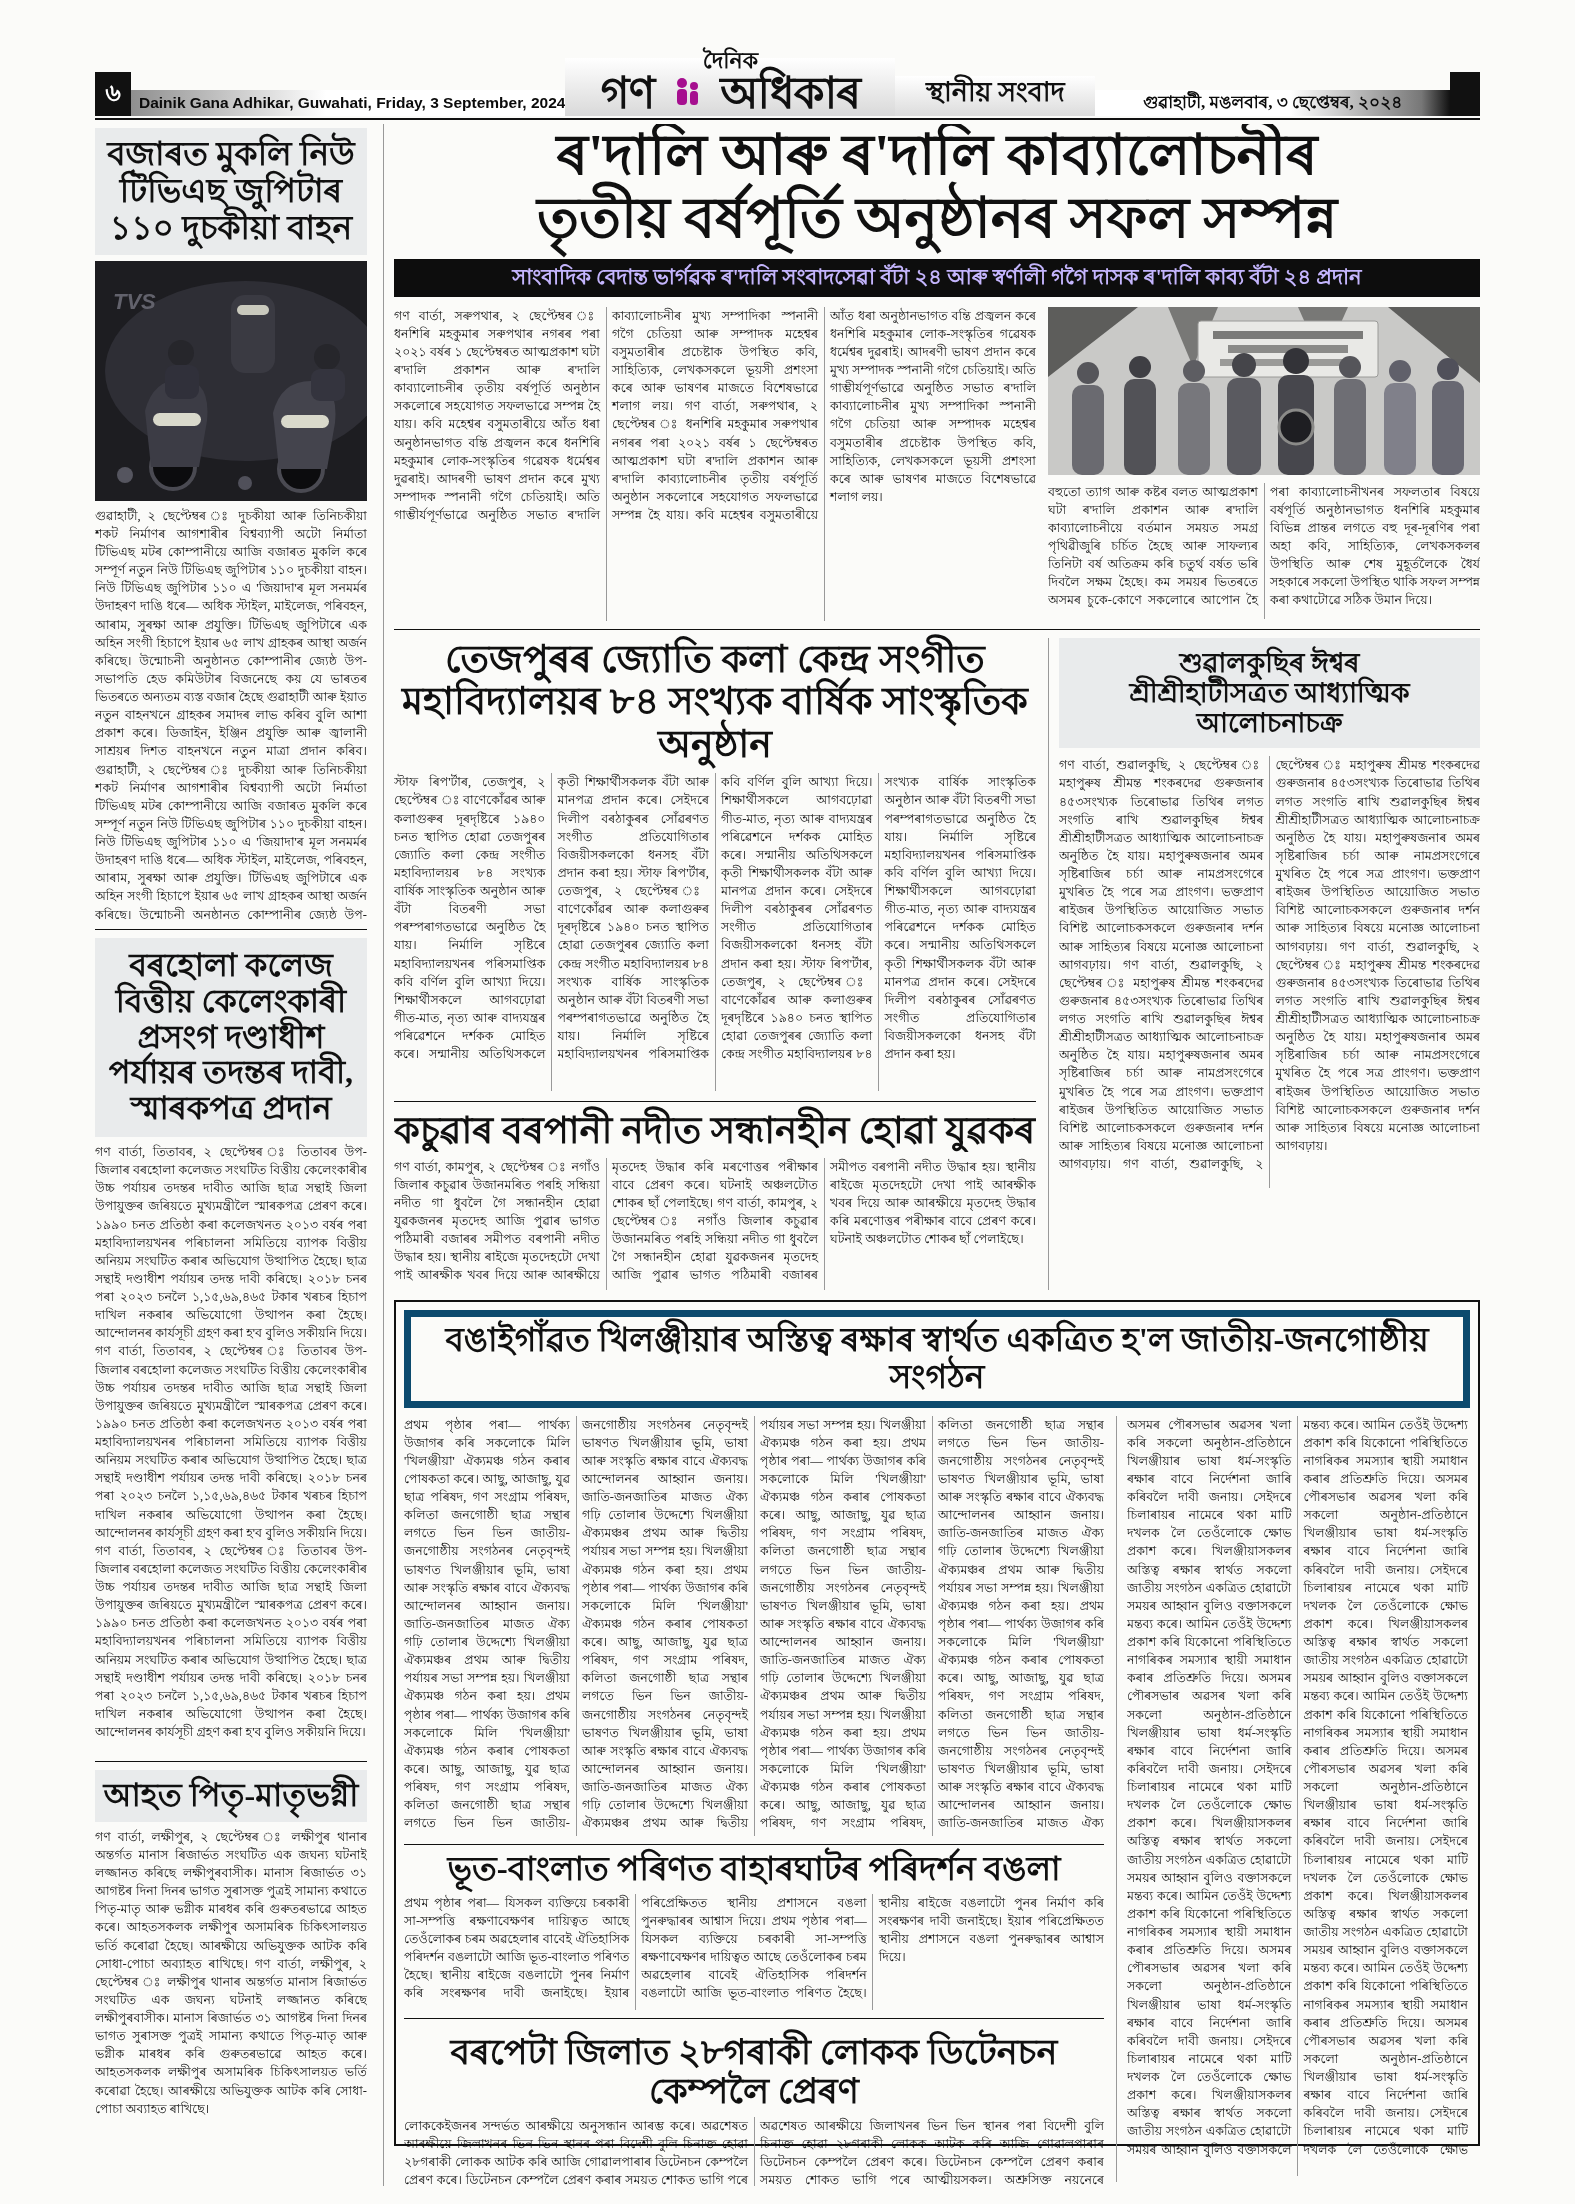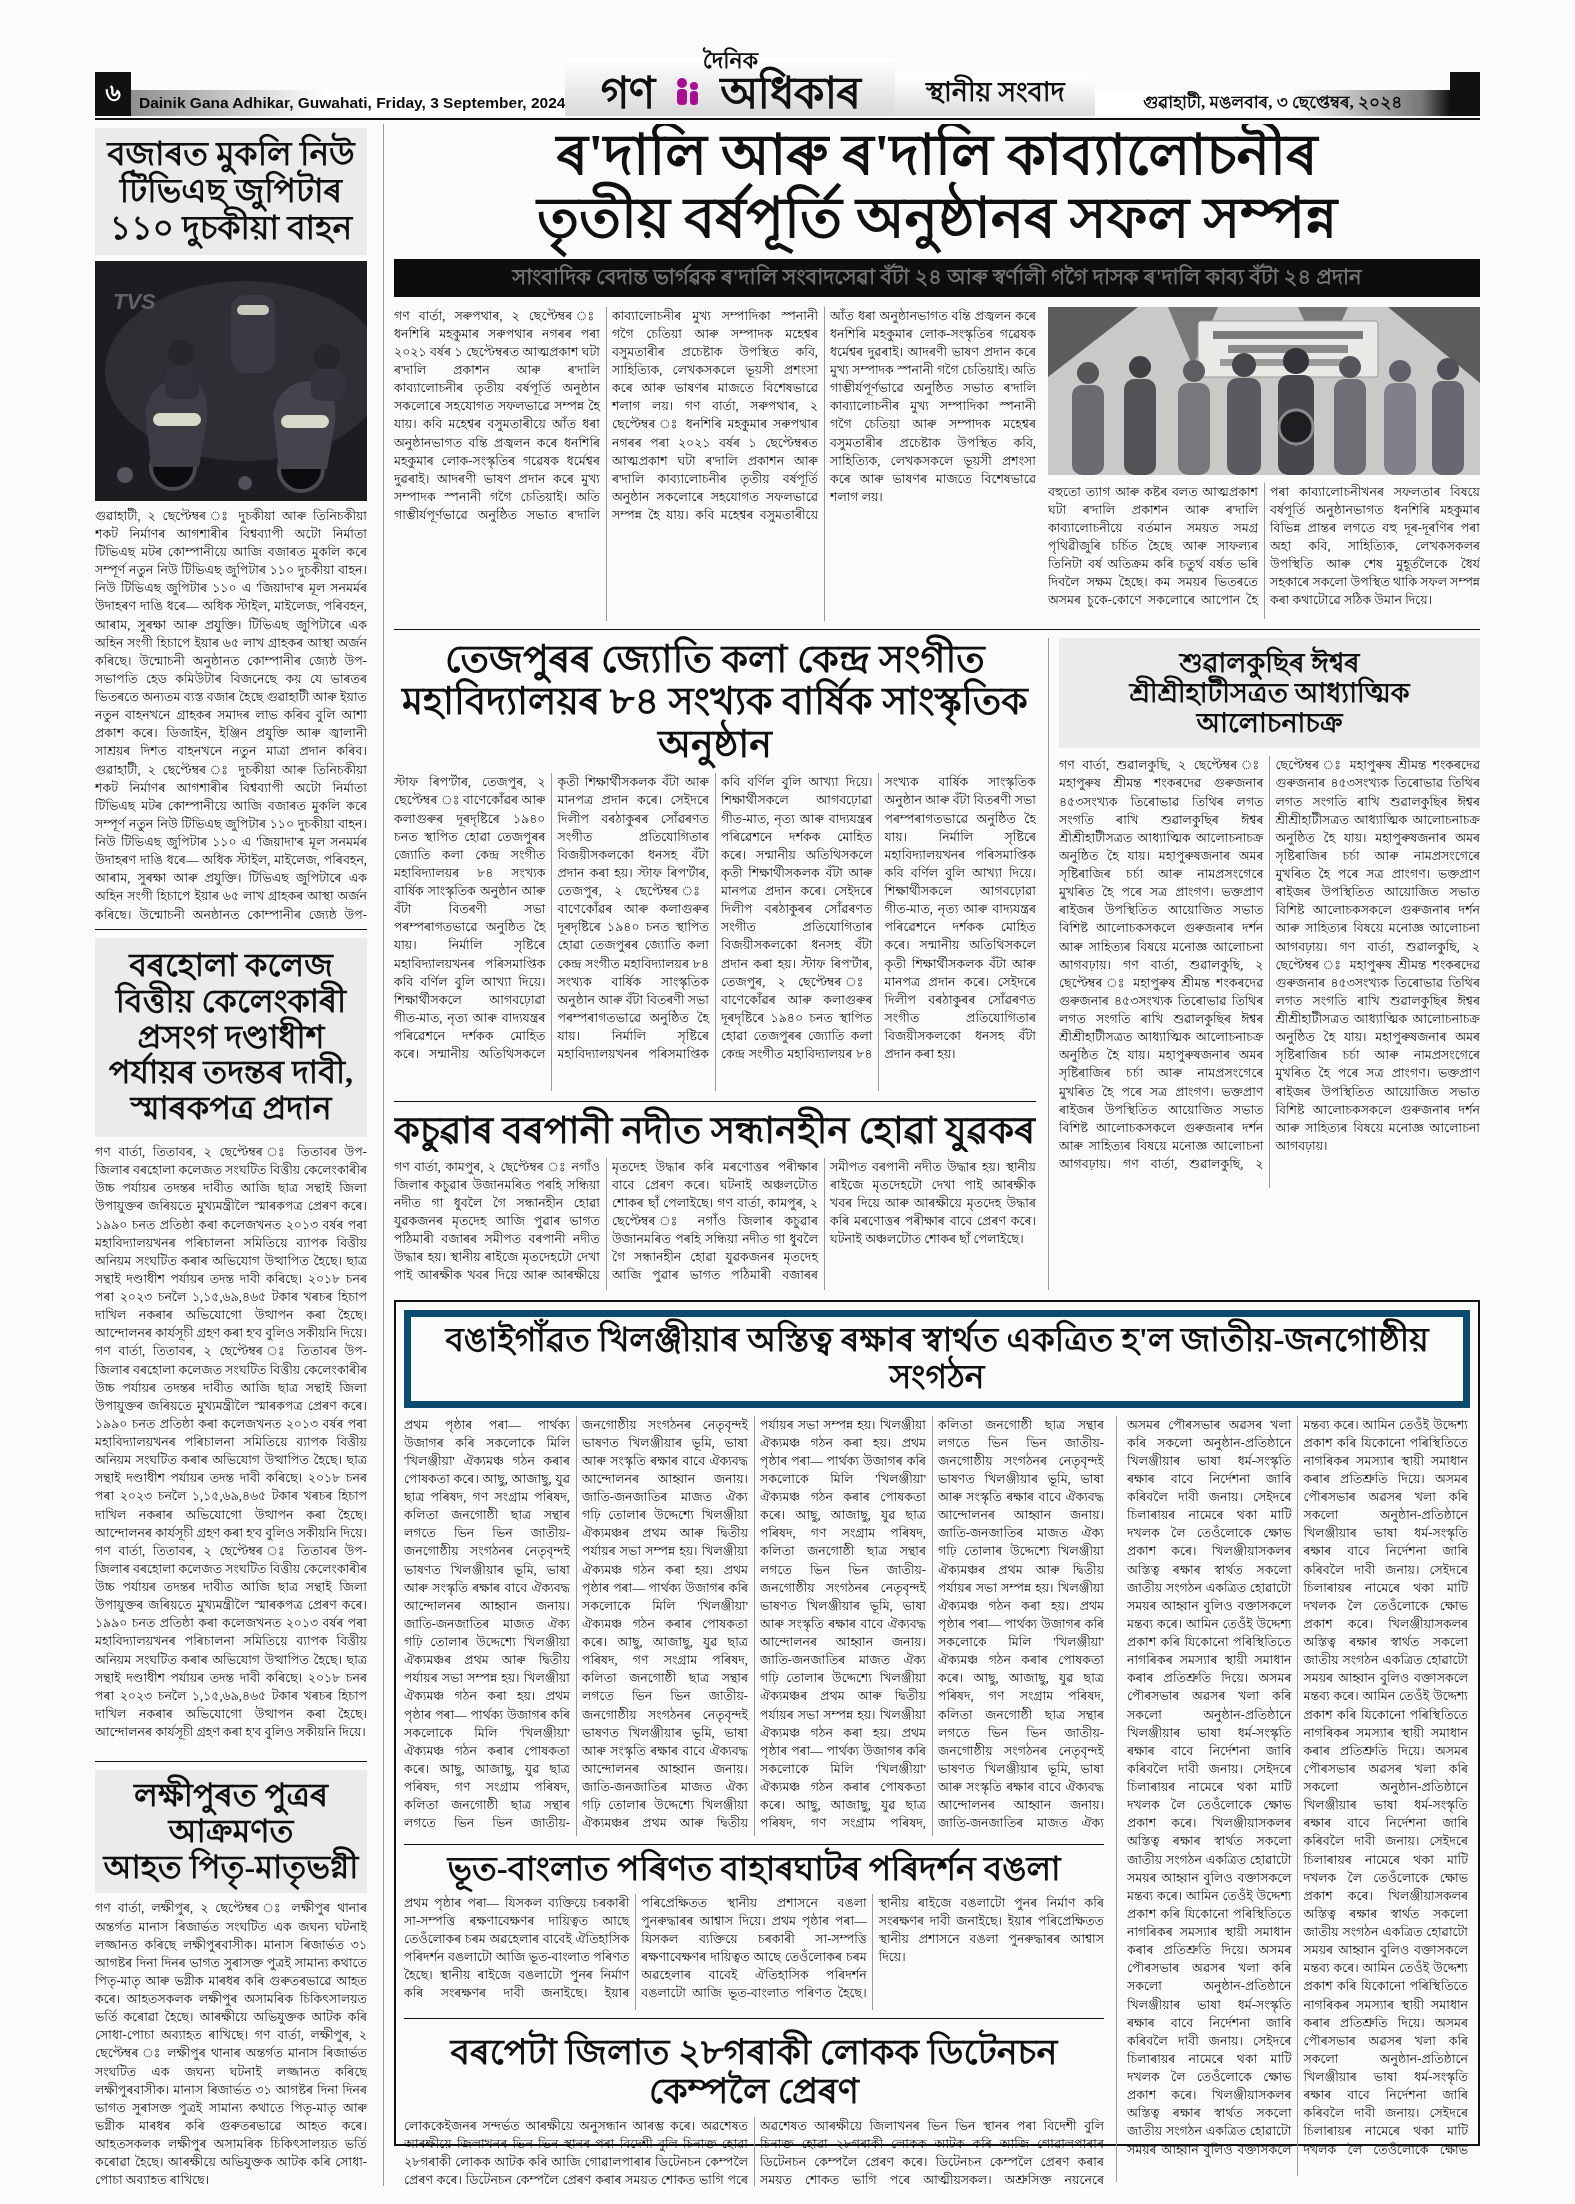--- a/index.html
+++ b/index.html
@@ -43,21 +43,21 @@
   .rail-photo{width:272px;height:240px;display:block;margin-top:6px;}
   .rail-body1{height:412px;margin-top:6px;}
   .rail-divider{border-top:1.5px solid #111;margin:10px 0 8px 0;}
   .rail-h2{font-size:32px;padding:10px 2px;}
   .rail-body2{height:608px;margin-top:6px;}
   .rail-h3{font-size:32px;padding:8px 2px;}
   .rail-body3{height:296px;margin-top:6px;}
   
   .main{position:absolute;left:383px;top:124px;width:1097px;height:2062px;border-left:1px solid #999;padding-left:10px;box-sizing:border-box;overflow:hidden;}
   .lead-h{font-size:56px;}
-  .kicker{margin-top:10px;background:#0d0d0d;color:#737373;text-align:center;font-size:21px;font-weight:bold;
+  .kicker{margin-top:10px;background:#0d0d0d;color:#c4b5fd;text-align:center;font-size:21px;font-weight:bold;
     padding:6px 4px;line-height:1.2;}
   .lead-row{display:flex;gap:12px;margin-top:10px;height:314px;}
   .lead-left{width:642px;height:314px;}
   .lead-right{width:432px;}
   .lead-photo{width:432px;height:168px;display:block;}
   .lead-right-text{margin-top:8px;height:136px;}
   .mid-row{display:flex;gap:12px;margin-top:8px;border-top:1.5px solid #111;padding-top:8px;}
   .mid-left{width:642px;}
   .tez-h{font-size:38px;}
   .tez-body{height:318px;margin-top:8px;}
@@ -135,21 +135,20 @@
     </svg>
 
     <div class="body-text rail-body1">গুৱাহাটী, ২ ছেপ্টেম্বৰ ঃ দুচকীয়া আৰু তিনিচকীয়া শকট নিৰ্মাণৰ আগশাৰীৰ বিশ্বব্যাপী অটো নিৰ্মাতা টিভিএছ মটৰ কোম্পানীয়ে আজি বজাৰত মুকলি কৰে সম্পূৰ্ণ নতুন নিউ টিভিএছ জুপিটাৰ ১১০ দুচকীয়া বাহন। নিউ টিভিএছ জুপিটাৰ ১১০ এ 'জিয়াদা'ৰ মূল সনমৰ্মৰ উদাহৰণ দাঙি ধৰে— অধিক স্টাইল, মাইলেজ, পৰিবহন, আৰাম, সুৰক্ষা আৰু প্ৰযুক্তি। টিভিএছ জুপিটাৰে এক অহিন সংগী হিচাপে ইয়াৰ ৬৫ লাখ গ্ৰাহকৰ আস্থা অৰ্জন কৰিছে। উন্মোচনী অনুষ্ঠানত কোম্পানীৰ জ্যেষ্ঠ উপ-সভাপতি হেড কমিউটাৰ বিজনেছে কয় যে ভাৰতৰ ভিতৰতে অন্যতম ব্যস্ত বজাৰ হৈছে গুৱাহাটী আৰু ইয়াত নতুন বাহনখনে গ্ৰাহকৰ সমাদৰ লাভ কৰিব বুলি আশা প্ৰকাশ কৰে। ডিজাইন, ইঞ্জিন প্ৰযুক্তি আৰু জ্বালানী সাশ্ৰয়ৰ দিশত বাহনখনে নতুন মাত্ৰা প্ৰদান কৰিব। গুৱাহাটী, ২ ছেপ্টেম্বৰ ঃ দুচকীয়া আৰু তিনিচকীয়া শকট নিৰ্মাণৰ আগশাৰীৰ বিশ্বব্যাপী অটো নিৰ্মাতা টিভিএছ মটৰ কোম্পানীয়ে আজি বজাৰত মুকলি কৰে সম্পূৰ্ণ নতুন নিউ টিভিএছ জুপিটাৰ ১১০ দুচকীয়া বাহন। নিউ টিভিএছ জুপিটাৰ ১১০ এ 'জিয়াদা'ৰ মূল সনমৰ্মৰ উদাহৰণ দাঙি ধৰে— অধিক স্টাইল, মাইলেজ, পৰিবহন, আৰাম, সুৰক্ষা আৰু প্ৰযুক্তি। টিভিএছ জুপিটাৰে এক অহিন সংগী হিচাপে ইয়াৰ ৬৫ লাখ গ্ৰাহকৰ আস্থা অৰ্জন কৰিছে। উন্মোচনী অনুষ্ঠানত কোম্পানীৰ জ্যেষ্ঠ উপ-সভাপতি হেড কমিউটাৰ বিজনেছে কয় যে ভাৰতৰ ভিতৰতে অন্যতম ব্যস্ত বজাৰ হৈছে গুৱাহাটী আৰু ইয়াত নতুন বাহনখনে গ্ৰাহকৰ সমাদৰ লাভ কৰিব বুলি আশা প্ৰকাশ কৰে। ডিজাইন, ইঞ্জিন প্ৰযুক্তি আৰু জ্বালানী সাশ্ৰয়ৰ দিশত বাহনখনে নতুন মাত্ৰা প্ৰদান কৰিব।</div>
 
     <div class="rail-divider"></div>
     <div class="headline gray-box rail-h2">বৰহোলা কলেজ বিত্তীয় কেলেংকাৰী প্ৰসংগ দণ্ডাধীশ পৰ্যায়ৰ তদন্তৰ দাবী, স্মাৰকপত্ৰ প্ৰদান</div>
     <div class="body-text rail-body2">গণ বাৰ্তা, তিতাবৰ, ২ ছেপ্টেম্বৰ ঃ তিতাবৰ উপ-জিলাৰ বৰহোলা কলেজত সংঘটিত বিত্তীয় কেলেংকাৰীৰ উচ্চ পৰ্যায়ৰ তদন্তৰ দাবীত আজি ছাত্ৰ সন্থাই জিলা উপায়ুক্তৰ জৰিয়তে মুখ্যমন্ত্ৰীলৈ স্মাৰকপত্ৰ প্ৰেৰণ কৰে। ১৯৯০ চনত প্ৰতিষ্ঠা কৰা কলেজখনত ২০১৩ বৰ্ষৰ পৰা মহাবিদ্যালয়খনৰ পৰিচালনা সমিতিয়ে ব্যাপক বিত্তীয় অনিয়ম সংঘটিত কৰাৰ অভিযোগ উত্থাপিত হৈছে। ছাত্ৰ সন্থাই দণ্ডাধীশ পৰ্যায়ৰ তদন্ত দাবী কৰিছে। ২০১৮ চনৰ পৰা ২০২৩ চনলৈ ১,১৫,৬৯,৪৬৫ টকাৰ খৰচৰ হিচাপ দাখিল নকৰাৰ অভিযোগো উত্থাপন কৰা হৈছে। আন্দোলনৰ কাৰ্যসূচী গ্ৰহণ কৰা হ'ব বুলিও সকীয়নি দিয়ে। গণ বাৰ্তা, তিতাবৰ, ২ ছেপ্টেম্বৰ ঃ তিতাবৰ উপ-জিলাৰ বৰহোলা কলেজত সংঘটিত বিত্তীয় কেলেংকাৰীৰ উচ্চ পৰ্যায়ৰ তদন্তৰ দাবীত আজি ছাত্ৰ সন্থাই জিলা উপায়ুক্তৰ জৰিয়তে মুখ্যমন্ত্ৰীলৈ স্মাৰকপত্ৰ প্ৰেৰণ কৰে। ১৯৯০ চনত প্ৰতিষ্ঠা কৰা কলেজখনত ২০১৩ বৰ্ষৰ পৰা মহাবিদ্যালয়খনৰ পৰিচালনা সমিতিয়ে ব্যাপক বিত্তীয় অনিয়ম সংঘটিত কৰাৰ অভিযোগ উত্থাপিত হৈছে। ছাত্ৰ সন্থাই দণ্ডাধীশ পৰ্যায়ৰ তদন্ত দাবী কৰিছে। ২০১৮ চনৰ পৰা ২০২৩ চনলৈ ১,১৫,৬৯,৪৬৫ টকাৰ খৰচৰ হিচাপ দাখিল নকৰাৰ অভিযোগো উত্থাপন কৰা হৈছে। আন্দোলনৰ কাৰ্যসূচী গ্ৰহণ কৰা হ'ব বুলিও সকীয়নি দিয়ে। গণ বাৰ্তা, তিতাবৰ, ২ ছেপ্টেম্বৰ ঃ তিতাবৰ উপ-জিলাৰ বৰহোলা কলেজত সংঘটিত বিত্তীয় কেলেংকাৰীৰ উচ্চ পৰ্যায়ৰ তদন্তৰ দাবীত আজি ছাত্ৰ সন্থাই জিলা উপায়ুক্তৰ জৰিয়তে মুখ্যমন্ত্ৰীলৈ স্মাৰকপত্ৰ প্ৰেৰণ কৰে। ১৯৯০ চনত প্ৰতিষ্ঠা কৰা কলেজখনত ২০১৩ বৰ্ষৰ পৰা মহাবিদ্যালয়খনৰ পৰিচালনা সমিতিয়ে ব্যাপক বিত্তীয় অনিয়ম সংঘটিত কৰাৰ অভিযোগ উত্থাপিত হৈছে। ছাত্ৰ সন্থাই দণ্ডাধীশ পৰ্যায়ৰ তদন্ত দাবী কৰিছে। ২০১৮ চনৰ পৰা ২০২৩ চনলৈ ১,১৫,৬৯,৪৬৫ টকাৰ খৰচৰ হিচাপ দাখিল নকৰাৰ অভিযোগো উত্থাপন কৰা হৈছে। আন্দোলনৰ কাৰ্যসূচী গ্ৰহণ কৰা হ'ব বুলিও সকীয়নি দিয়ে।</div>
 
     <div class="rail-divider"></div>
     <div class="headline gray-box rail-h3">
-      <div>লক্ষীপুৰত পুত্ৰৰ আক্ৰমণত</div>
       <div>আহত পিতৃ-মাতৃভগ্নী</div>
     </div>
     <div class="body-text rail-body3">গণ বাৰ্তা, লক্ষীপুৰ, ২ ছেপ্টেম্বৰ ঃ লক্ষীপুৰ থানাৰ অন্তৰ্গত মানাস ৰিজাৰ্ভত সংঘটিত এক জঘন্য ঘটনাই লজ্জানত কৰিছে লক্ষীপুৰবাসীক। মানাস ৰিজাৰ্ভত ৩১ আগষ্টৰ দিনা দিনৰ ভাগত সুৰাসক্ত পুত্ৰই সামান্য কথাতে পিতৃ-মাতৃ আৰু ভগ্নীক মাৰধৰ কৰি গুৰুতৰভাৱে আহত কৰে। আহতসকলক লক্ষীপুৰ অসামৰিক চিকিৎসালয়ত ভৰ্তি কৰোৱা হৈছে। আৰক্ষীয়ে অভিযুক্তক আটক কৰি সোধা-পোচা অব্যাহত ৰাখিছে। গণ বাৰ্তা, লক্ষীপুৰ, ২ ছেপ্টেম্বৰ ঃ লক্ষীপুৰ থানাৰ অন্তৰ্গত মানাস ৰিজাৰ্ভত সংঘটিত এক জঘন্য ঘটনাই লজ্জানত কৰিছে লক্ষীপুৰবাসীক। মানাস ৰিজাৰ্ভত ৩১ আগষ্টৰ দিনা দিনৰ ভাগত সুৰাসক্ত পুত্ৰই সামান্য কথাতে পিতৃ-মাতৃ আৰু ভগ্নীক মাৰধৰ কৰি গুৰুতৰভাৱে আহত কৰে। আহতসকলক লক্ষীপুৰ অসামৰিক চিকিৎসালয়ত ভৰ্তি কৰোৱা হৈছে। আৰক্ষীয়ে অভিযুক্তক আটক কৰি সোধা-পোচা অব্যাহত ৰাখিছে।</div>
   </div>
 
   <div class="main">
 
     <div class="headline lead-h">
       <div>ৰ'দালি আৰু ৰ'দালি কাব্যালোচনীৰ</div>
       <div>তৃতীয় বৰ্ষপূৰ্তি অনুষ্ঠানৰ সফল সম্পন্ন</div>

